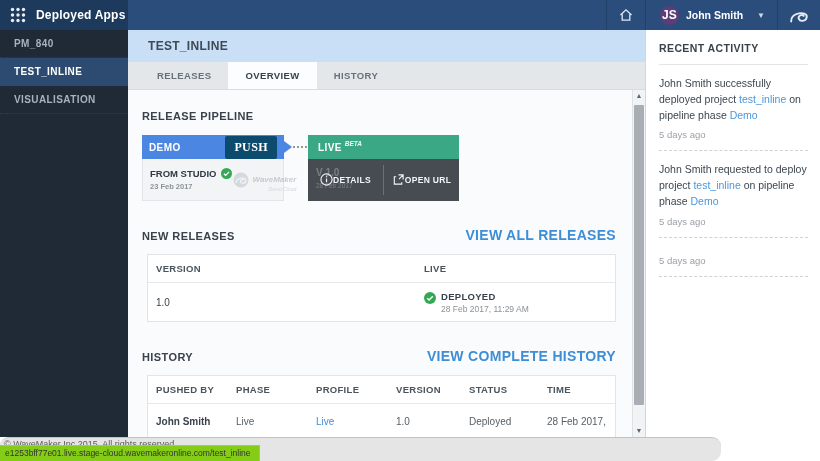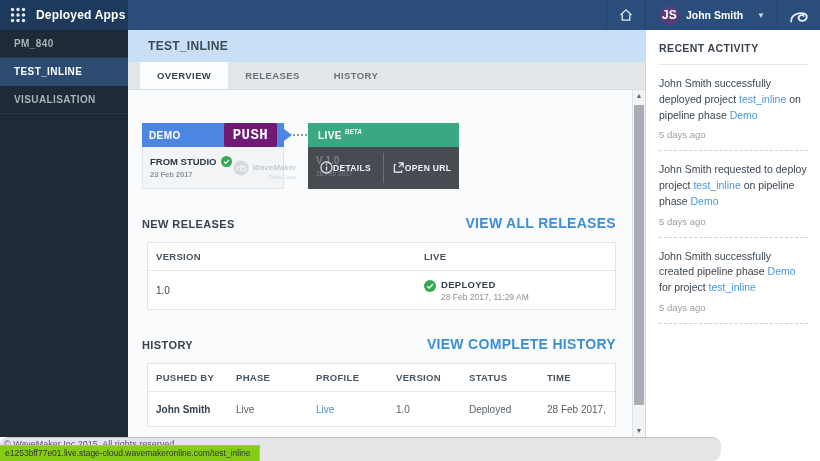--- a/index.html
+++ b/index.html
@@ -46,22 +46,22 @@
   .section-link { font-size:14px; font-weight:bold; color:#3e8ed6; letter-spacing:.3px;
     cursor:pointer; text-decoration:none; }
 
   
   .pipeline { position:relative; height:66px; margin:13px 0 26px 0; }
   .card-demo { position:absolute; left:0; top:0; width:142px; }
   .demo-header { position:relative; height:24px; background:#4b87e2; display:flex; align-items:center; padding:0 7px; }
   .demo-header::after { content:""; position:absolute; right:-8px; top:50%; transform:translateY(-50%);
     border-left:8px solid #4b87e2; border-top:6px solid transparent; border-bottom:6px solid transparent; }
   .phase-label { color:#fff; font-size:10px; font-weight:bold; letter-spacing:.4px; }
-  .push-btn { margin-left:auto; background:#701a75; color:#fff; border:none; font-family:Liberation Mono, monospace;
-    font-size:14px; font-weight:bold; padding:4px 9px; border-radius:2px; letter-spacing:.4px; cursor:pointer; }
+  .push-btn { margin-left:auto; background:#0c4a6e; color:#fff; border:none; font-family:Liberation Serif, serif;
+    font-size:12px; font-weight:bold; padding:4px 9px; border-radius:2px; letter-spacing:.4px; cursor:pointer; }
   .demo-body { height:42px; background:#f2f4f6; border:1px solid #e1e5e8; border-top:none;
     display:flex; align-items:center; padding:0 7px; }
   .from-row { display:flex; align-items:center; }
   .from-studio { font-size:9.5px; font-weight:bold; color:#2f3842; margin-right:4px; white-space:nowrap; }
   .demo-date { font-size:7.5px; font-weight:bold; color:#8a939c; margin-top:3px; }
   .watermark { margin-left:auto; display:flex; align-items:center; opacity:.75;font-style:italic; }
   .wm-text { margin-left:3px; }
   .wm-name { font-size:8px; color:#b4bcc3; font-weight:bold; }
   .wm-sub { font-size:5px; color:#c6cdd3; text-align:right; }
   .connector { position:absolute; left:151px; top:11px; width:14px; border-top:2px dotted #8f979f; }
@@ -167,27 +167,30 @@
 
   <nav class="sidebar">
       <div class="sb-item">PM_840</div>
       <div class="sb-item selected">TEST_INLINE</div>
       <div class="sb-item">VISUALISATION</div>
     </nav>
 
   <div class="main">
     <div class="title-bar">TEST_INLINE</div>
     <div class="tab-bar">
+        <div class="tab">RELEASES</div>
         <div class="tab active">OVERVIEW</div>
-        <div class="tab">RELEASES</div>
         <div class="tab">HISTORY</div>
       </div>
 
     <div class="content">
 
+      <div class="section-head">
+        <span class="section-title">RELEASE PIPELINE</span>
+      </div>
       <div class="pipeline">
         <div class="card-demo">
           <div class="demo-header">
             <span class="phase-label">DEMO</span>
             <button class="push-btn">PUSH</button>
           </div>
           <div class="demo-body">
             <div>
               <div class="from-row">
                 <span class="from-studio">FROM STUDIO</span>
@@ -303,21 +306,20 @@
     <div>
         <div class="ra-item">
           <div class="ra-text"><span>John Smith successfully deployed project </span><span class="ra-link">test_inline</span><span> on pipeline phase </span><span class="ra-link">Demo</span></div>
           <div class="ra-time">5 days ago</div>
         </div>
         <div class="ra-item">
           <div class="ra-text"><span>John Smith requested to deploy project </span><span class="ra-link">test_inline</span><span> on pipeline phase </span><span class="ra-link">Demo</span></div>
           <div class="ra-time">5 days ago</div>
         </div>
         <div class="ra-item">
-          <div class="ra-text"><span>John Smith successfully created pipeline phase </span><span class="ra-link">Demo</span><span> for project </span><span class="ra-link">test_inline</span></div>
           <div class="ra-time">5 days ago</div>
         </div>
       </div>
   </aside>
 
   <div class="footer">
     <span class="copyright">© WaveMaker Inc 2015. All rights reserved</span>
   </div>
   <div class="status-tip">e1253bff77e01.live.stage-cloud.wavemakeronline.com/test_inline</div>
 

